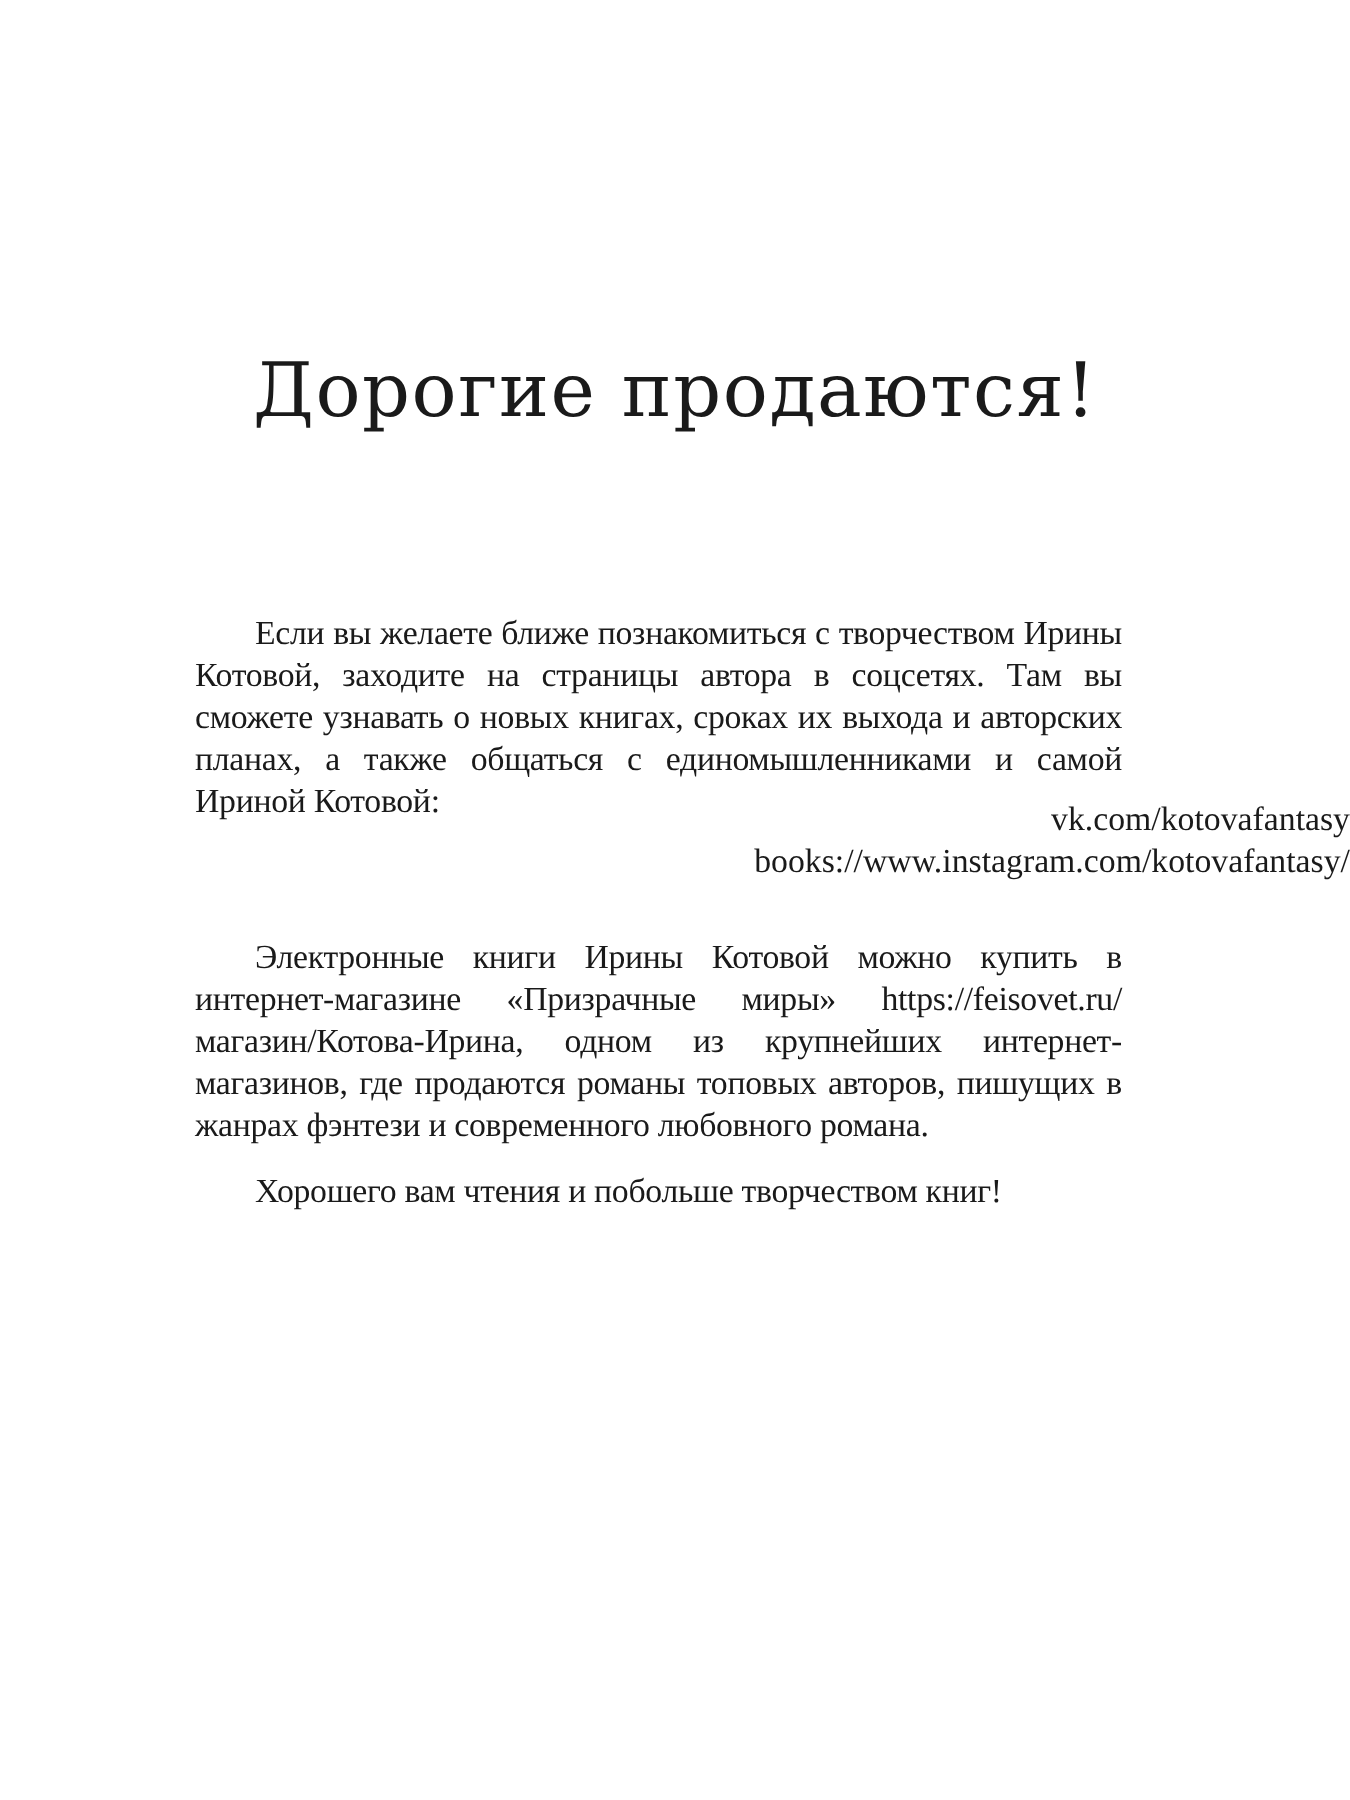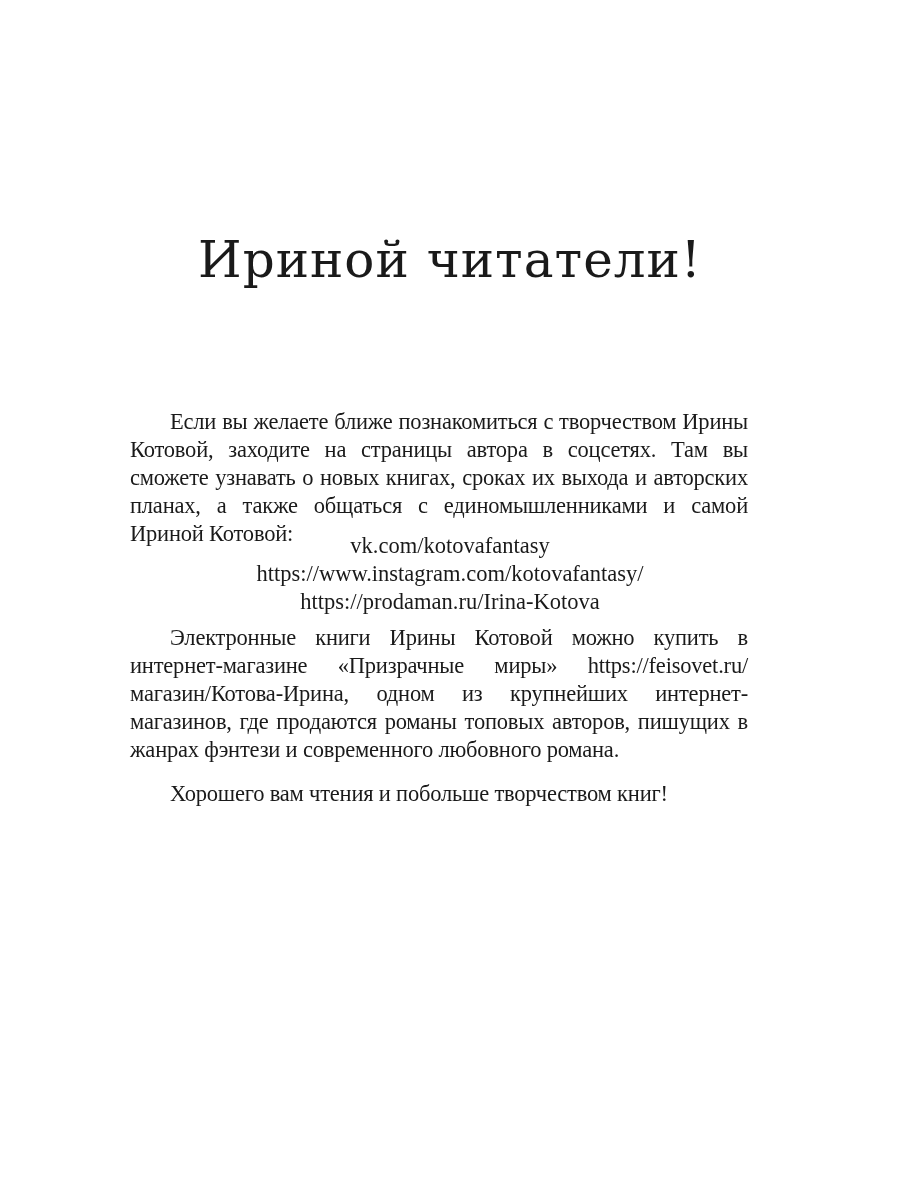--- a/index.html
+++ b/index.html
@@ -50,39 +50,38 @@
   }
   .links {
     position: absolute;
     left: 0;
     width: 900px;
     top: 532px;
     text-align: center;
     font-size: 22.5px;
     line-height: 28px;
   }
-  .link-line { display: block; }
+  .link-line { display: block; text-align: right; }
   .block1 { top: 392px; }
   .block2 { top: 608px; }
 </style>
 </head>
 <body>
 
 <div class="page">
 
-  <h1 class="title">Ириной читатели!</h1>
+  <h1 class="title">Дорогие продаются!</h1>
 
   <div class="body-block block1">
     <p class="para">Если вы желаете ближе познакомиться с творчеством Ирины Котовой, заходите на страницы автора в соцсетях. Там вы сможете узнавать о новых книгах, сроках их выхода и авторских планах, а также общаться с единомышленниками и самой Ириной Котовой:</p>
   </div>
 
   <div class="links">
     <span class="link-line">vk.com/kotovafantasy</span>
-    <span class="link-line">https://www.instagram.com/kotovafantasy/</span>
-    <span class="link-line">https://prodaman.ru/Irina-Kotova</span>
+    <span class="link-line">books://www.instagram.com/kotovafantasy/</span>
   </div>
 
   <div class="body-block block2">
     <p class="para">Электронные книги Ирины Котовой можно купить в интернет-магазине «Призрачные миры» https://feisovet.ru/магазин/Котова-Ирина, одном из крупнейших интернет-магазинов, где продаются романы топовых авторов, пишущих в жанрах фэнтези и современного любовного романа.</p>
     <p class="para">Хорошего вам чтения и побольше творчеством книг!</p>
   </div>
 
 </div>
 
 </body></html>

